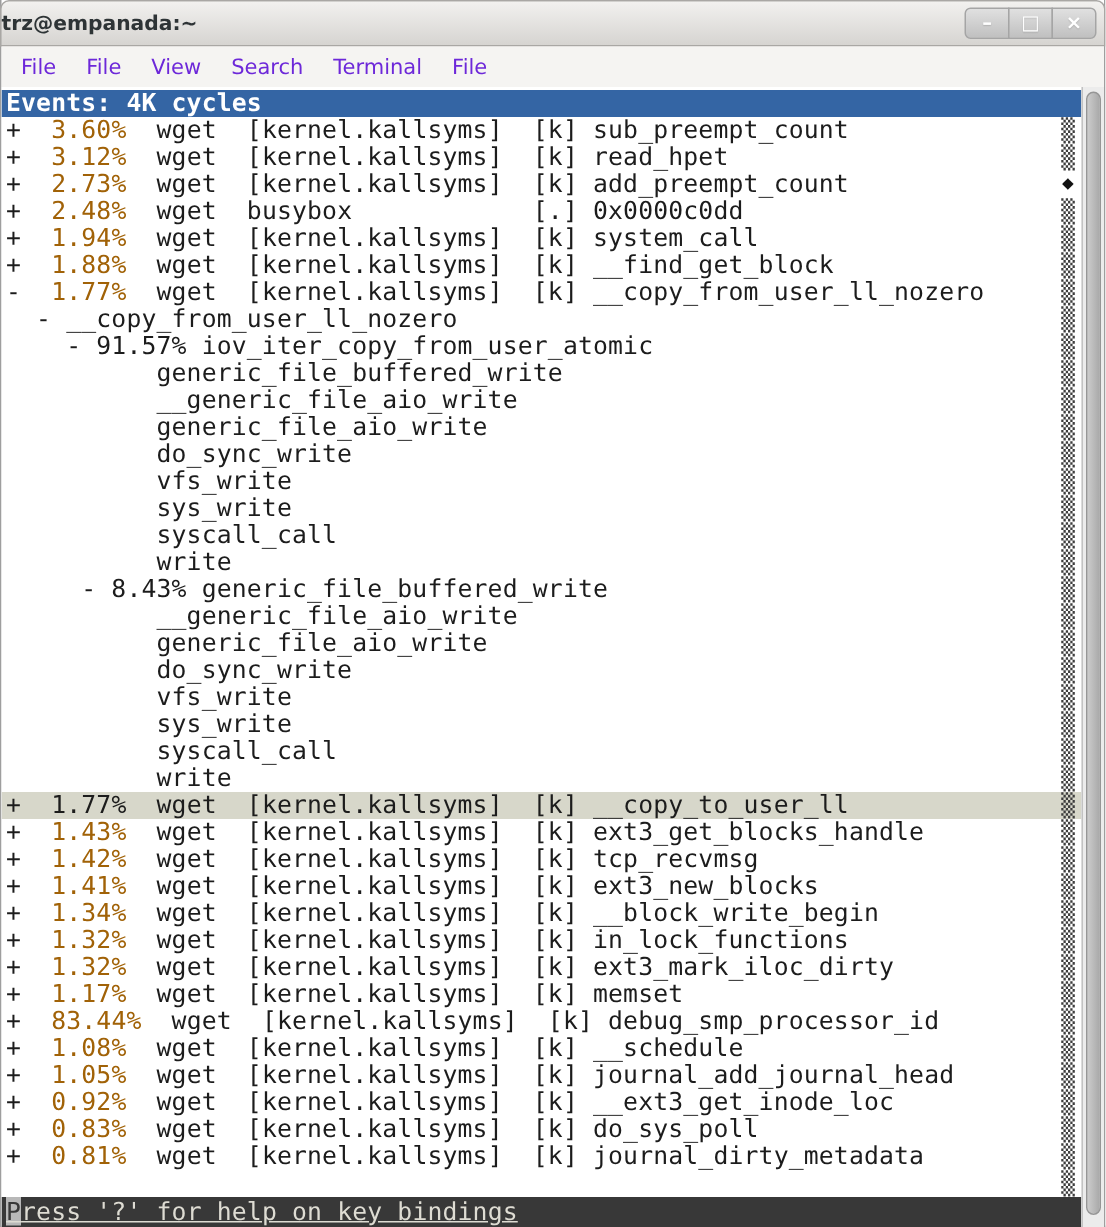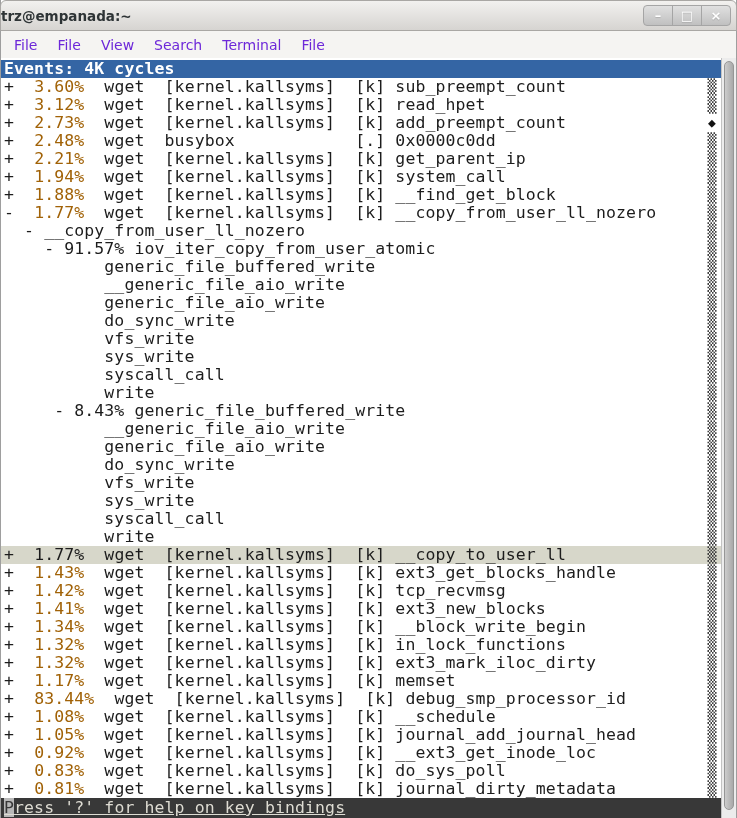--- a/index.html
+++ b/index.html
@@ -77,21 +77,20 @@
       <span class="menu-item">File</span>
     </div>
 
   <div class="content">
     <div class="rows">
       <div class="row header">Events: 4K cycles</div>
     <div class="row"><span>+</span>  <span class="pct-green">3.60%</span>  wget  [kernel.kallsyms]  [k] sub_preempt_count</div>
         <div class="row"><span>+</span>  <span class="pct-green">3.12%</span>  wget  [kernel.kallsyms]  [k] read_hpet</div>
         <div class="row"><span>+</span>  <span class="pct-green">2.73%</span>  wget  [kernel.kallsyms]  [k] add_preempt_count</div>
         <div class="row"><span>+</span>  <span class="pct-green">2.48%</span>  wget  busybox            [.] 0x0000c0dd</div>
-        <div class="row"><span>+</span>  <span class="pct-green">2.21%</span>  wget  [kernel.kallsyms]  [k] get_parent_ip</div>
         <div class="row"><span>+</span>  <span class="pct-green">1.94%</span>  wget  [kernel.kallsyms]  [k] system_call</div>
         <div class="row"><span>+</span>  <span class="pct-green">1.88%</span>  wget  [kernel.kallsyms]  [k] __find_get_block</div>
         <div class="row"><span>-</span>  <span class="pct-green">1.77%</span>  wget  [kernel.kallsyms]  [k] __copy_from_user_ll_nozero</div>
         <div class="row"><span>  - __copy_from_user_ll_nozero</span></div>
         <div class="row"><span>    - 91.57% iov_iter_copy_from_user_atomic</span></div>
         <div class="row"><span>          generic_file_buffered_write</span></div>
         <div class="row"><span>          __generic_file_aio_write</span></div>
         <div class="row"><span>          generic_file_aio_write</span></div>
         <div class="row"><span>          do_sync_write</span></div>
         <div class="row"><span>          vfs_write</span></div>

